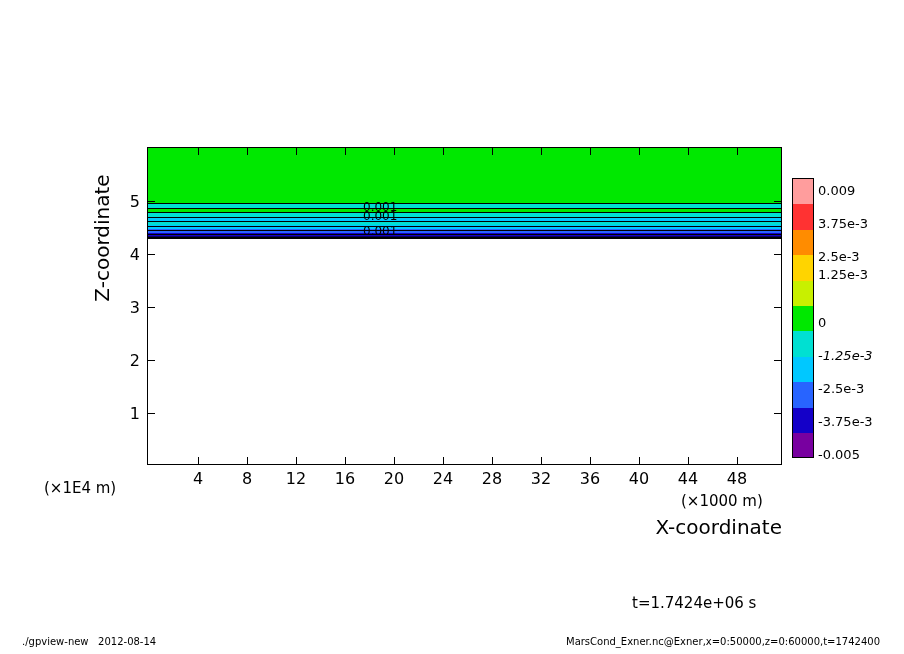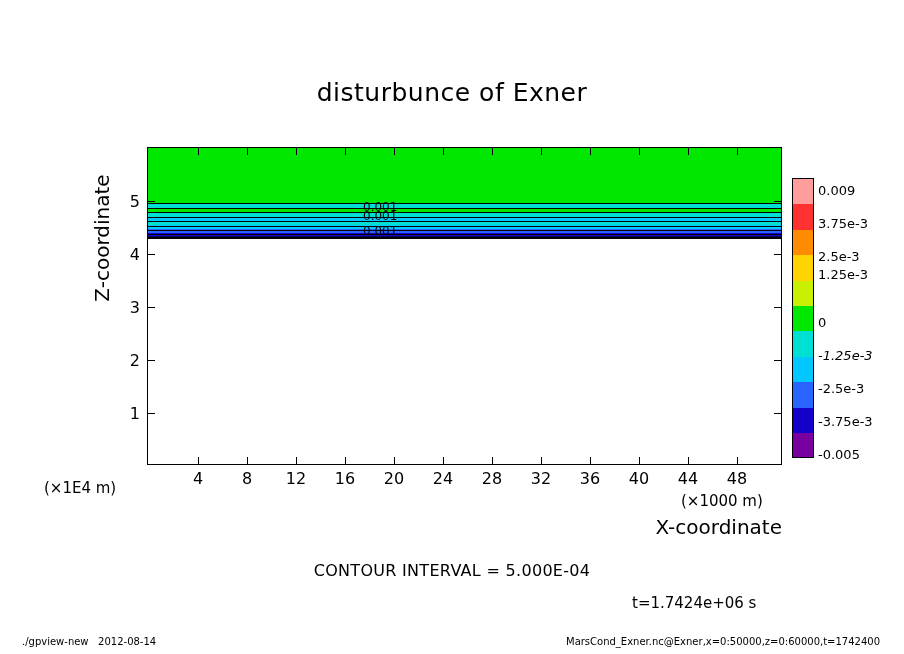--- a/index.html
+++ b/index.html
@@ -138,21 +138,20 @@
     position: absolute;
     left: 566px; top: 636px;
     font-size: 10px;
   }
 </style>
 </head>
 <body>
 
 <div id="root">
 
-  <div id="title" class="txt">disturbunce of Exner</div>
 
   <div id="plot-frame">
 
     <div class="band" id="green-band"></div>
 
     <div class="band" id="band-stack">
       <div class="sub" style="top:0px;height:5px;background:#00e0d2;"></div>
       <div class="sub" style="top:5px;height:4px;background:#00e800;"></div>
       <div class="sub" style="top:9px;height:5px;background:#00e0d2;"></div>
       <div class="sub" style="top:14px;height:4px;background:#00c8ff;"></div>
@@ -258,18 +257,17 @@
   <div class="txt cbtick" style="top:190px;">0.009</div>
   <div class="txt cbtick" style="top:223px;">3.75e-3</div>
   <div class="txt cbtick" style="top:256px;">2.5e-3</div>
   <div class="txt cbtick" style="top:274px;">1.25e-3</div>
   <div class="txt cbtick" style="top:322px;">0</div>
   <div class="txt cbtick" style="top:355px;font-style:italic;">-1.25e-3</div>
   <div class="txt cbtick" style="top:388px;">-2.5e-3</div>
   <div class="txt cbtick" style="top:421px;">-3.75e-3</div>
   <div class="txt cbtick" style="top:454px;">-0.005</div>
 
-  <div id="contour-interval" class="txt">CONTOUR INTERVAL = 5.000E-04</div>
   <div id="time-label" class="txt">t=1.7424e+06 s</div>
   <div id="footer-left" class="txt">./gpview-new   2012-08-14</div>
   <div id="footer-right" class="txt">MarsCond_Exner.nc@Exner,x=0:50000,z=0:60000,t=1742400</div>
 
 </div>
 
 </body></html>

